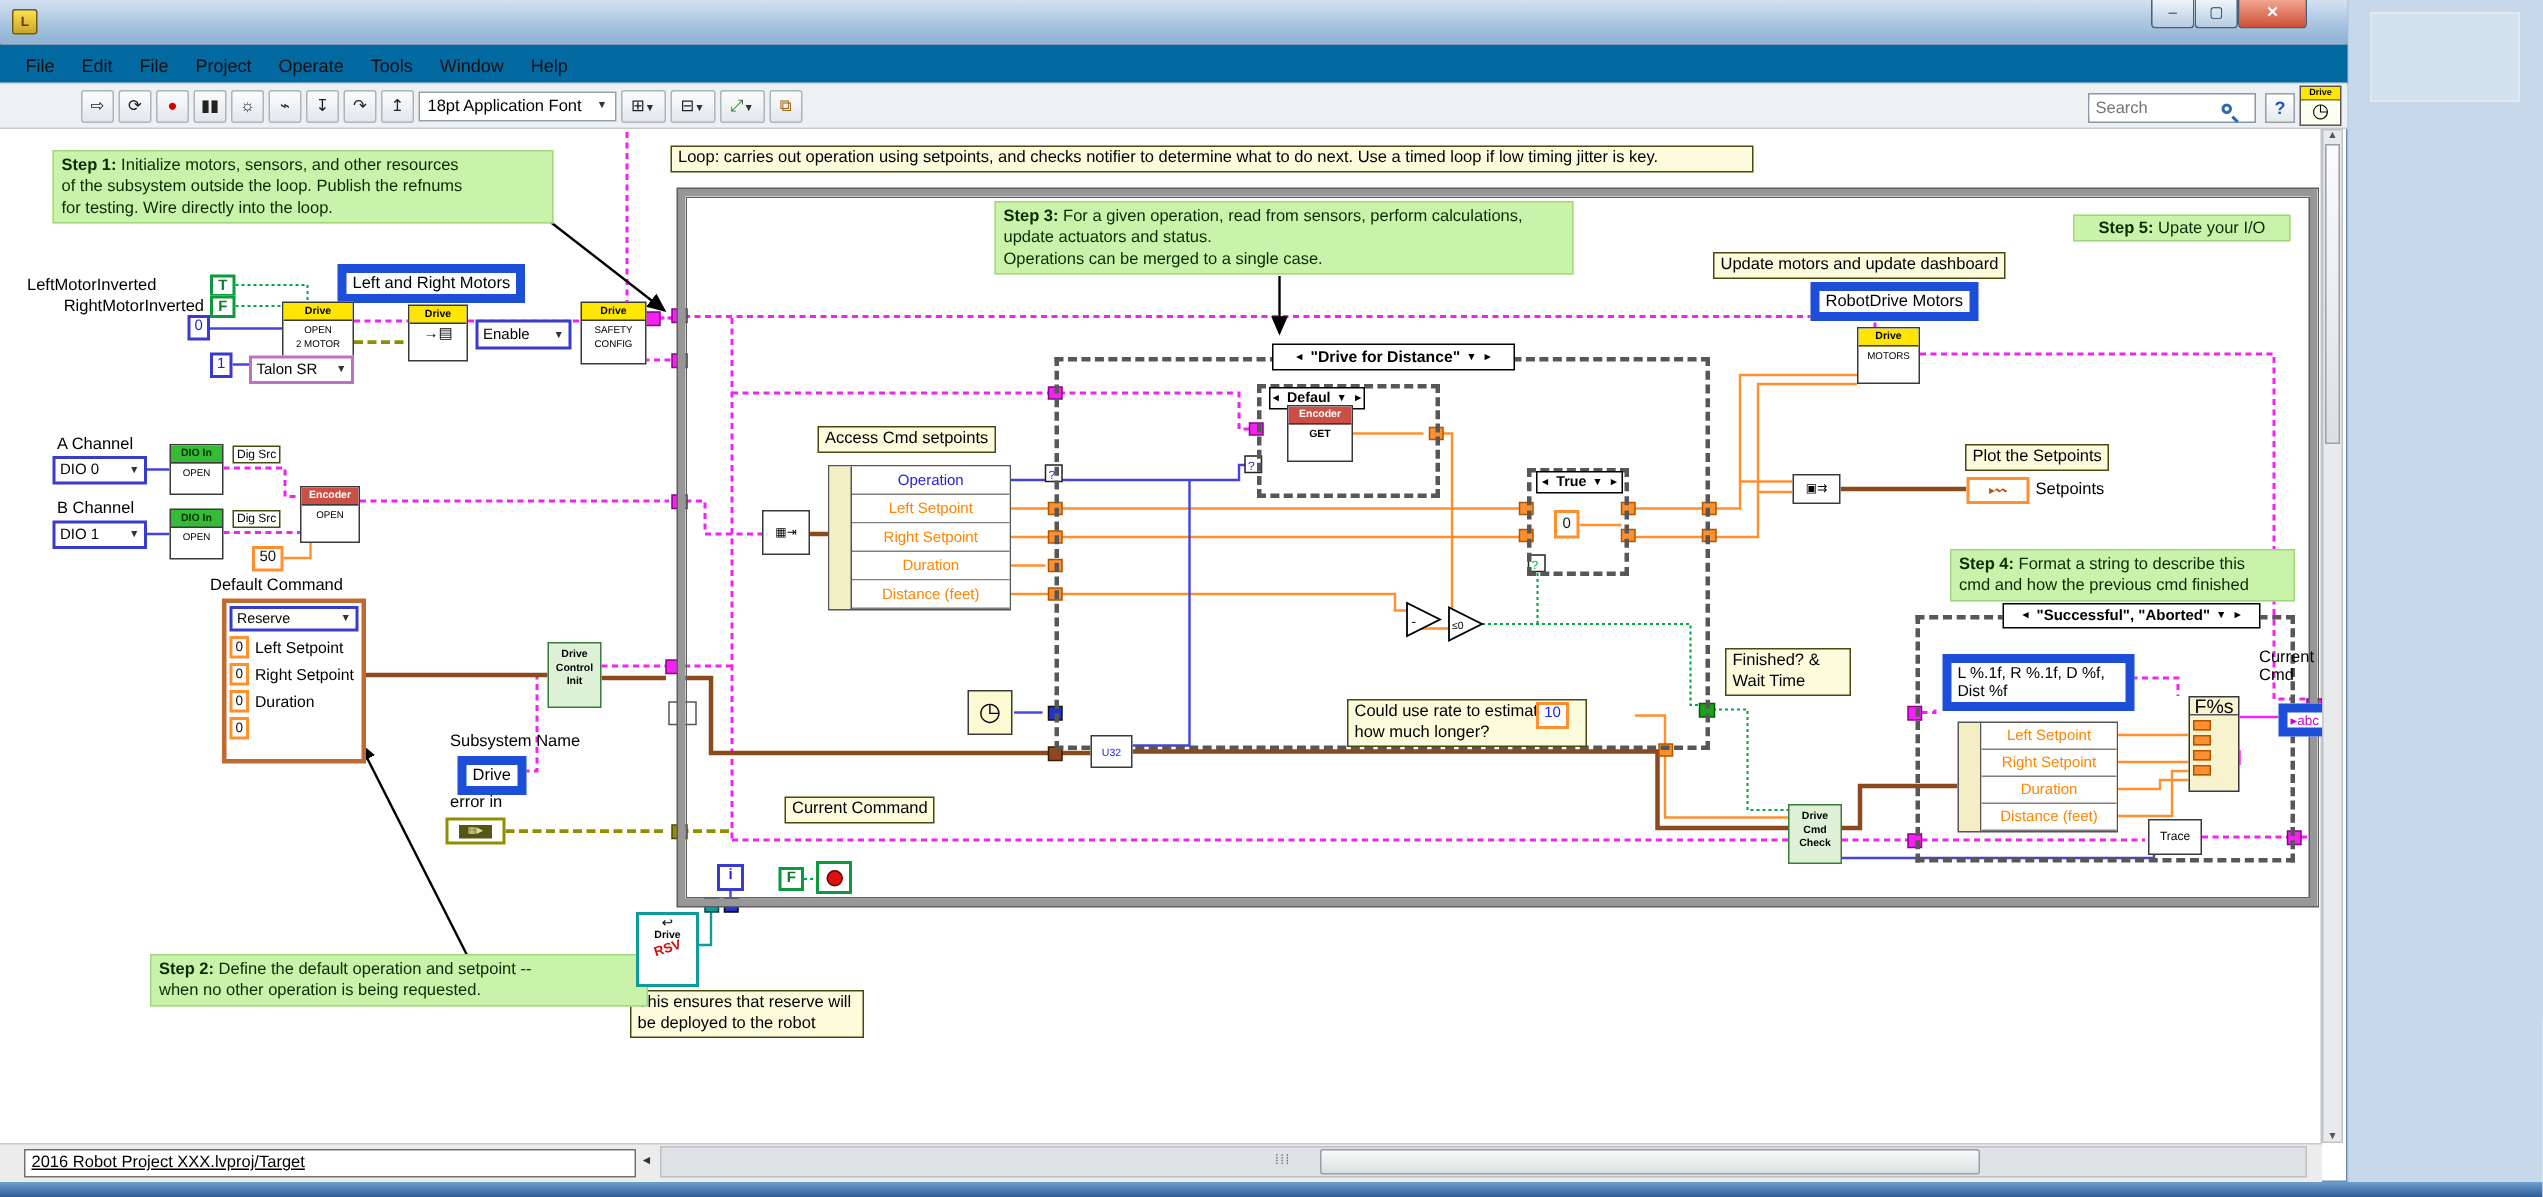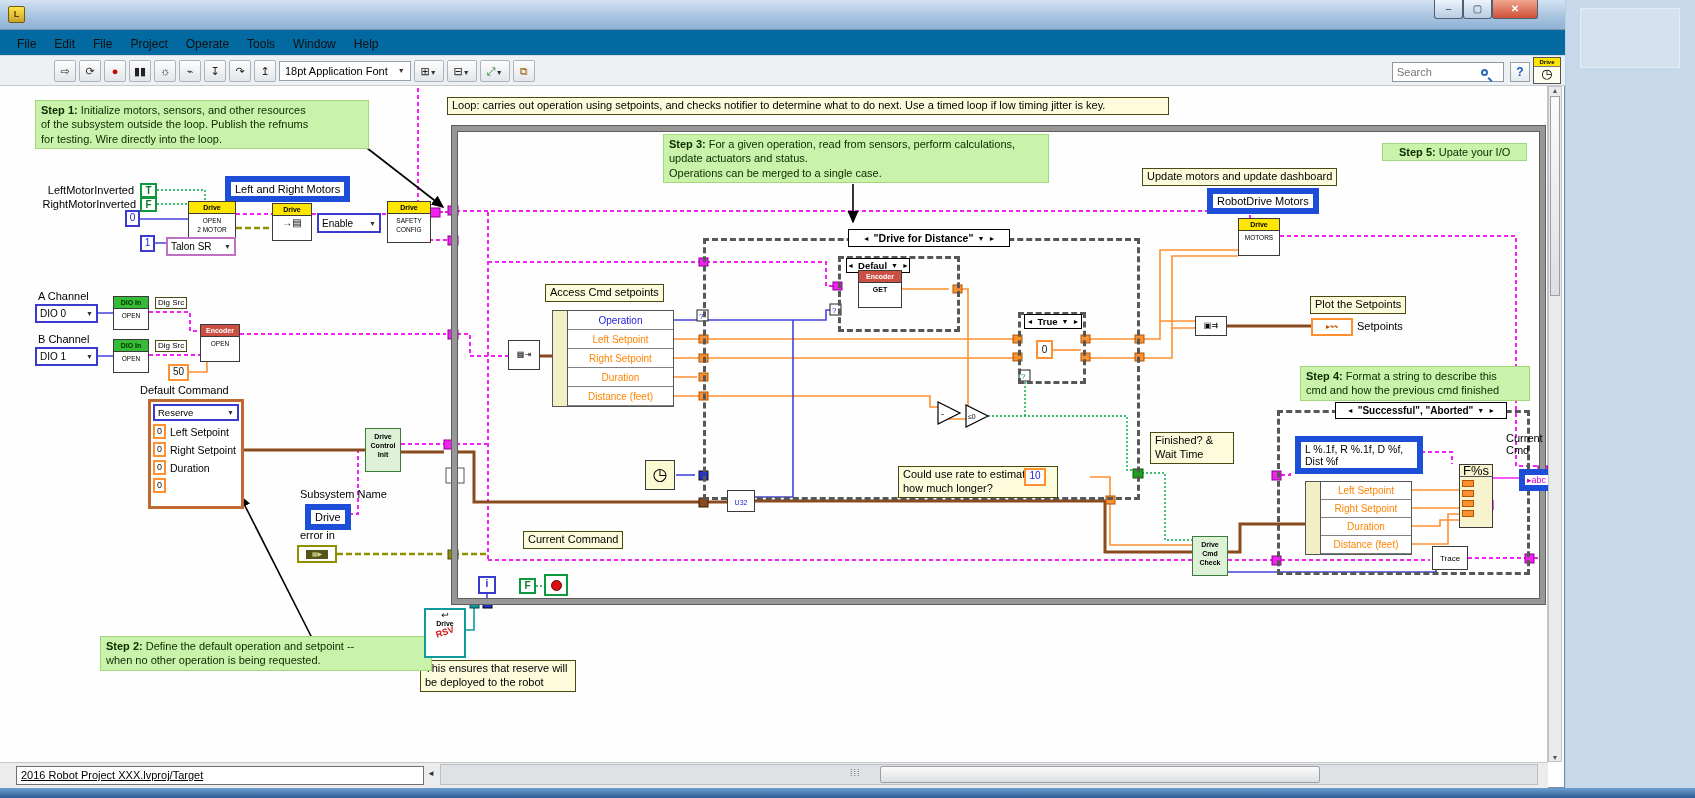--- a/index.html
+++ b/index.html
@@ -312,21 +312,21 @@
 how much longer?</div>
 <div class="abs ybox" style="left:1150px;top:432px;width:84px">Finished? &amp;
 Wait Time</div>
 <div class="abs ybox" style="left:523px;top:531px">Current Command</div>
 <div class="abs ybox" style="left:420px;top:660px;width:156px">This ensures that reserve will
 be deployed to the robot</div>
 <div class="abs cmt" style="left:100px;top:636px;width:332px"><b>Step 2:</b><span> Define the default operation and setpoint --
 when no other operation is being requested.</span></div>
 <div class="abs magl" style="left:225px;top:176px">Left and Right Motors</div>
 
-<div class="abs lbl" style="left:28px;top:184px;width:106px;text-align:right">LeftMotorInverted</div>
+<div class="abs lbl" style="left:18px;top:184px;width:106px;text-align:left">LeftMotorInverted</div>
 <div class="abs tf" style="left:140px;top:183px;width:17px;height:15px;line-height:11px">T</div>
 <div class="abs lbl" style="left:22px;top:198px;width:114px;text-align:right">RightMotorInverted</div>
 <div class="abs tf" style="left:140px;top:197px;width:17px;height:15px;line-height:11px">F</div>
 <div class="abs bkonst" style="left:125px;top:210px;width:15px;height:17px">0</div>
 <div class="abs bkonst" style="left:140px;top:235px;width:15px;height:17px">1</div>
 
 <div class="abs node" style="left:188px;top:201px;width:48px;height:42px">
   <div class="nh">Drive</div>
   <div class="nb">OPEN
 2 MOTOR</div>

